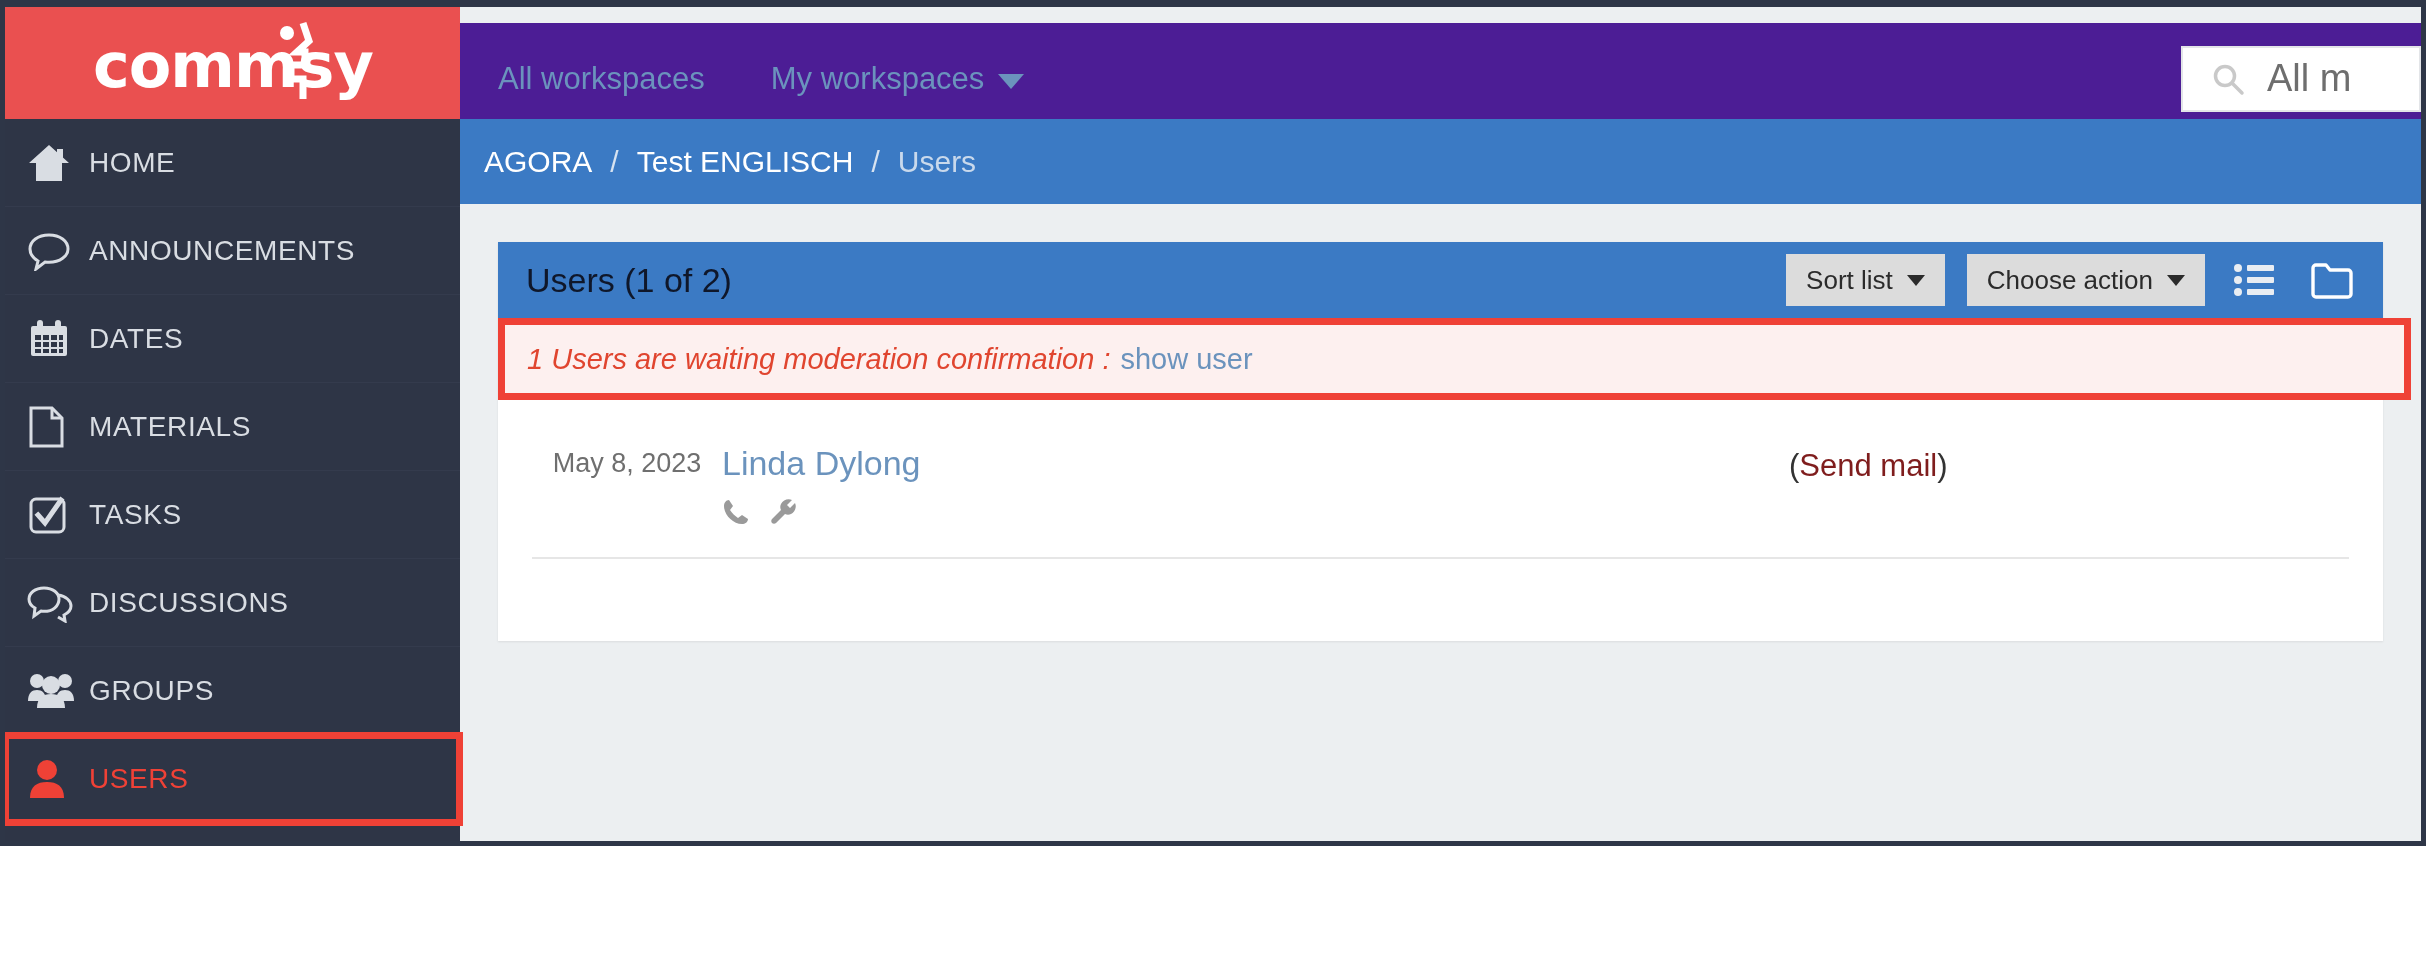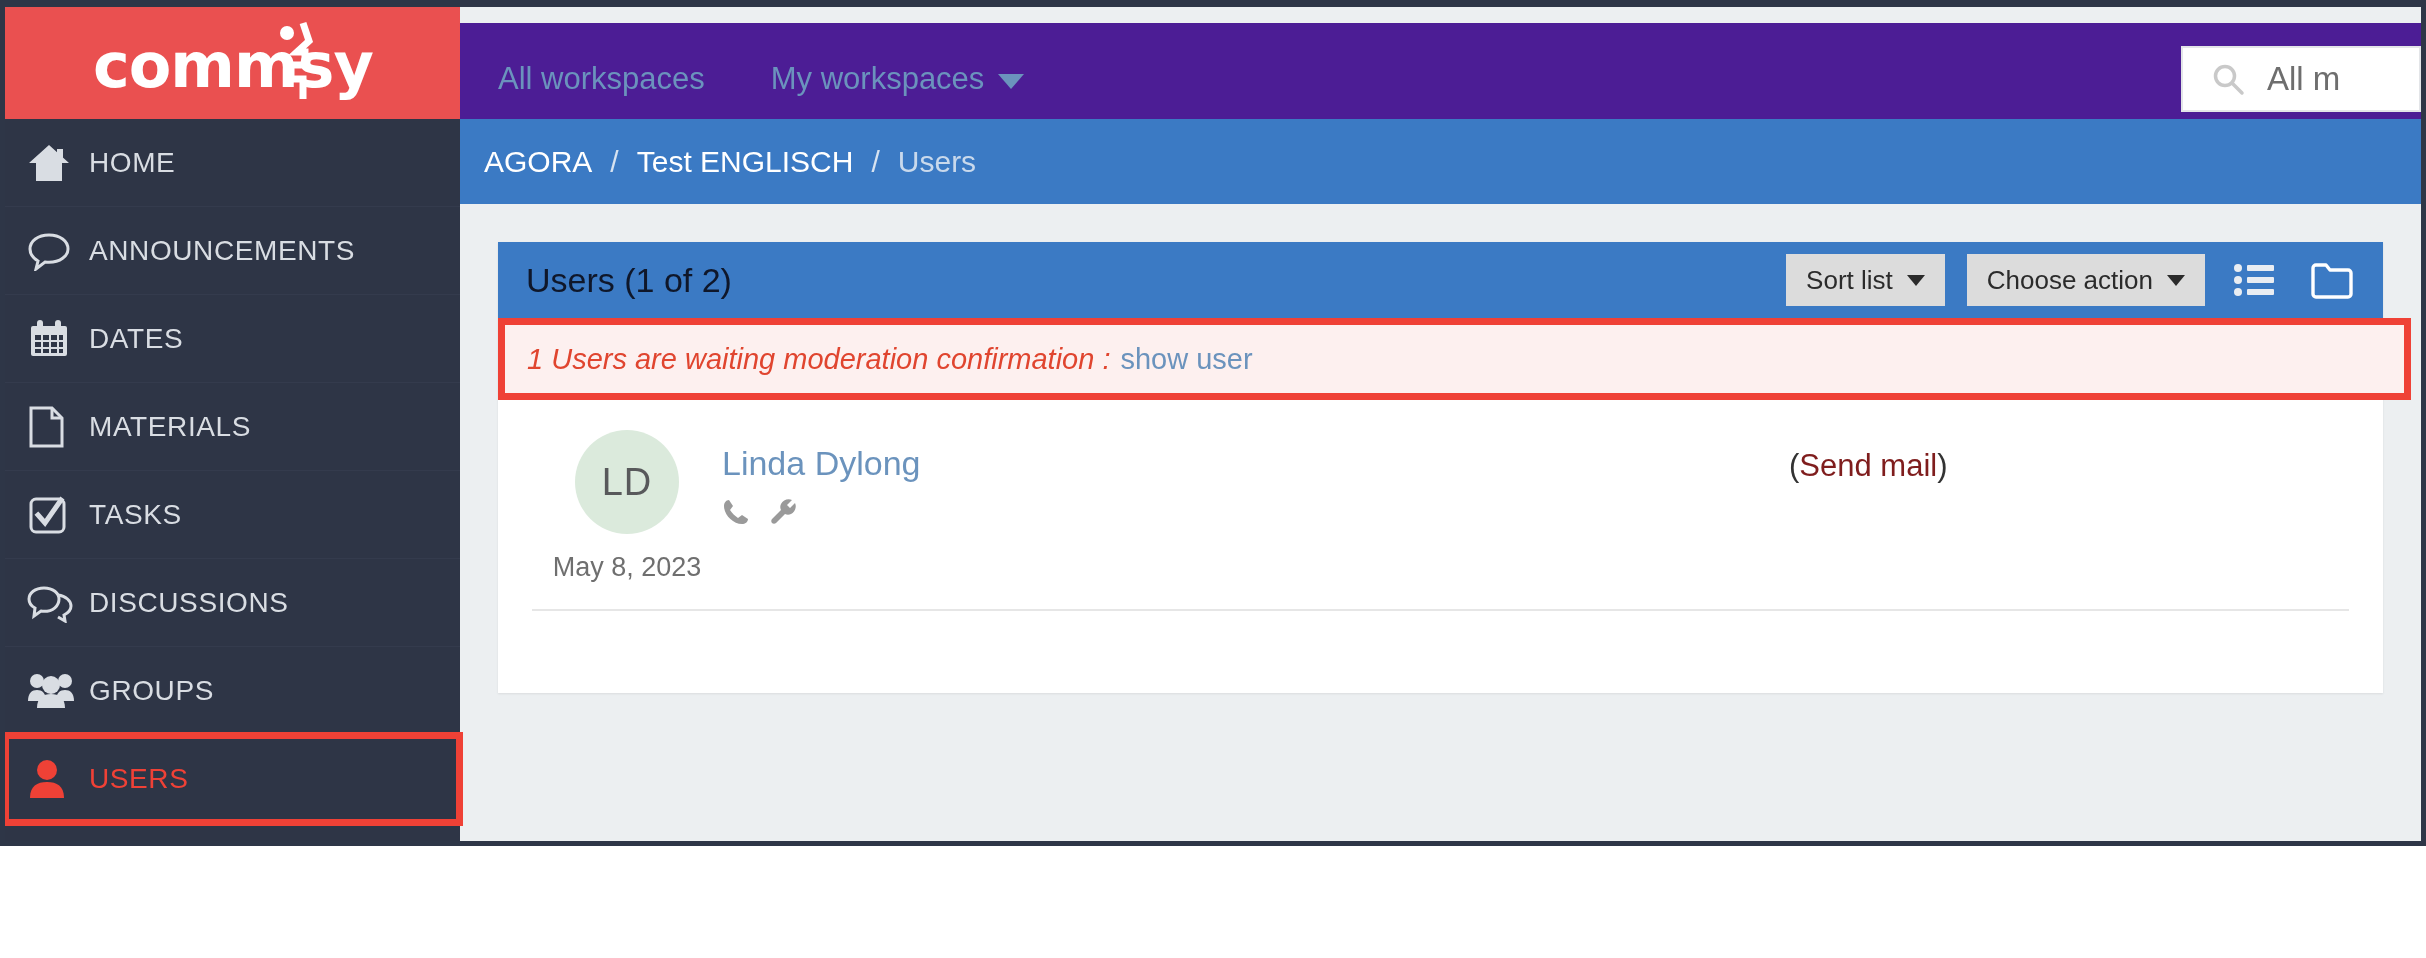--- a/index.html
+++ b/index.html
@@ -154,21 +154,21 @@
     border: 2px solid #e3e5e8;
     height: 66px;
     width: 240px;
     padding: 0 0 0 28px;
     box-sizing: border-box;
     background: #fff;
     overflow: hidden;
   }
   .search-text {
     color: #6e6e6e;
-    font-size: 33px;
+    font-size: 38px;
     white-space: nowrap;
   }
 
   
   .breadcrumb {
     position: absolute;
     left: 455px;
     top: 112px;
     right: 0;
     height: 85px;
@@ -555,21 +555,20 @@
 
       <div class="alert">
         <span class="alert-text">1 Users are waiting moderation confirmation :</span>
         <a class="alert-link">show user</a>
       </div>
 
       <div class="panel-body">
         <div class="user-row">
 
           <div class="user-avatar-col">
-            <div class="avatar">LD</div>
             <div class="avatar-date">May 8, 2023</div>
           </div>
 
           <div class="user-info-col">
             <a class="user-name">Linda Dylong</a>
             <div class="user-meta-icons">
               <span>
                 <svg width="30" height="30" viewBox="0 0 30 30">
                   <path d="M7 3 C4 3 2 6 2 9 C2 18 11 27 20 27 C23 27 26 25 26 22 L20 18 L16 21 C13 19 10 16 8 13 L11 9 Z" fill="#9a9a9a"></path>
                 </svg>

